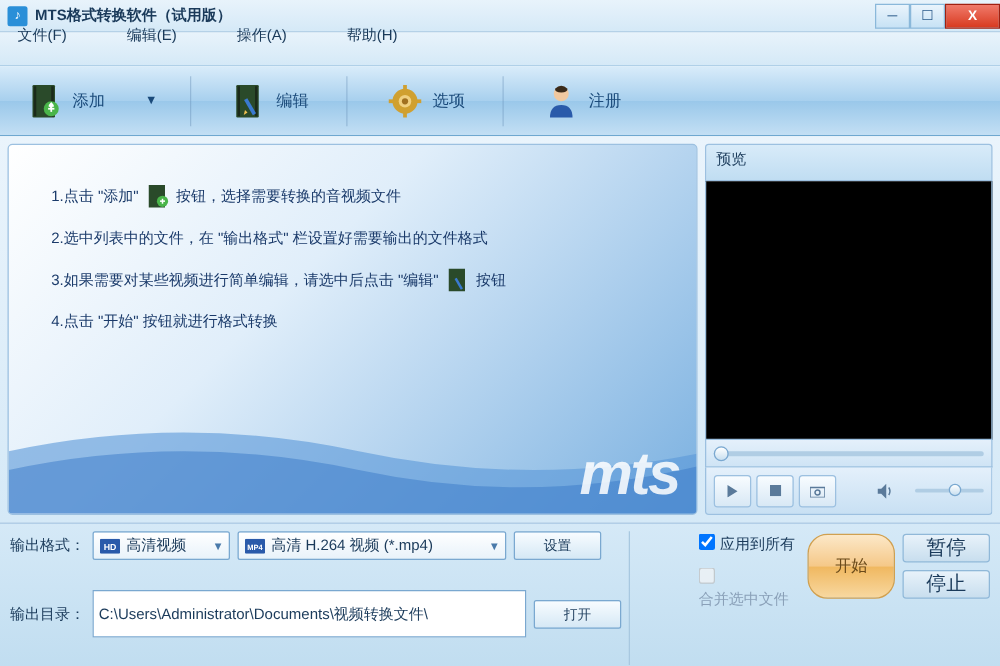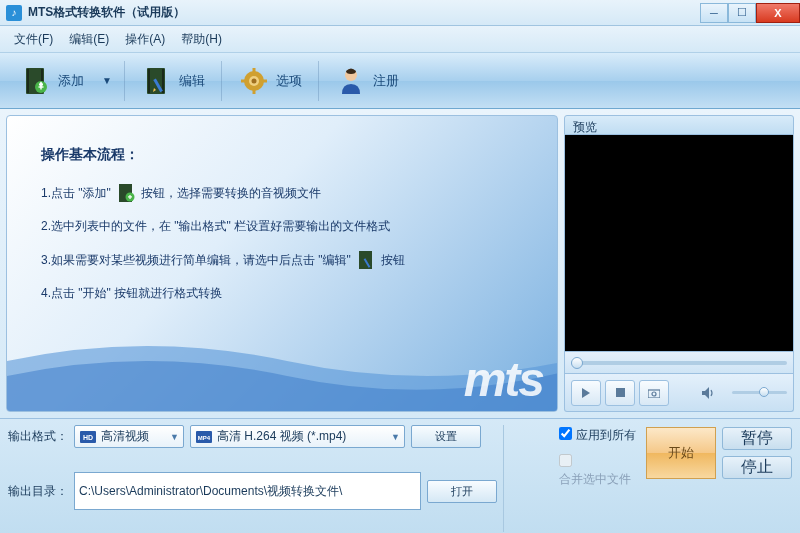--- a/index.html
+++ b/index.html
@@ -6,40 +6,40 @@
 body { width: 800px; height: 533px; overflow: hidden; background: #fff; }
 
 .titlebar { height: 26px; background: linear-gradient(#e8f3fb,#d5e9f7); display: flex; align-items: center; padding: 0 0 0 6px; border-bottom: 1px solid #a0c4e0; }
 .titlebar .app-icon { width: 16px; height: 16px; background: #2a8fd8; border-radius: 2px; margin-right: 6px; display:flex;align-items:center;justify-content:center;color:#fff;font-size:10px;font-weight:bold; }
 .titlebar .title { font-size: 12px; font-weight: bold; color: #1a3a5a; flex: 1; }
 .win-btns { display: flex; height: 20px; }
 .win-btn { width: 28px; height: 20px; display:flex;align-items:center;justify-content:center; font-size:11px; }
 .win-min,.win-max{ background:linear-gradient(#eaf4fc,#c7e2f5); border:1px solid #8ab8da; color:#2a5a8a;}
 .win-close{ width:44px; background:linear-gradient(#f07a6a,#d83a20); color:#fff; border:1px solid #a02010; font-weight:bold;}
 
-.menubar { height: 22px; background: linear-gradient(#e8f3fb,#d5e9f7); display: flex; align-items: center; padding: 13px 6px; font-size: 12px; border-bottom:1px solid #b0d0e8; }
+.menubar { height: 22px; background: linear-gradient(#e8f3fb,#d5e9f7); display: flex; align-items: flex-end; padding: 13px 6px; font-size: 12px; border-bottom:1px solid #b0d0e8;gap:32px; }
 .menubar .mitem { padding: 2px 8px; color:#1a3a5a; }
 
-.toolbar { height: 56px; background: linear-gradient(#d9ecfa,#a8d0ee 50%,#9ac8ea 51%,#c3dff4); display:flex; align-items:center; padding:0 10px; border-bottom:1px solid #6fa8d0; gap:2px;}
+.toolbar { height: 56px; background: linear-gradient(#d9ecfa,#a8d0ee 50%,#9ac8ea 51%,#c3dff4); display:flex; align-items:center; padding:0 10px; border-bottom:1px solid #6fa8d0; gap:16px;}
 .tbtn { display:flex; align-items:center; gap:6px; padding:4px 10px; font-size:13px; color:#1a4a7a; border-radius:3px; }
 .tbtn .ticon{ width:32px;height:32px; display:flex;align-items:center;justify-content:center; }
 .tsep{ width:1px; height:40px; background:rgba(100,140,180,0.4); margin:0 4px;}
 .dropdown-arrow{padding:0 6px;color:#1a4a7a;font-size:10px;}
 
 .content { height: 309px; display:flex; background:linear-gradient(#eaf4fc,#d5e9f7); }
 .main-panel { flex:1; position:relative; margin:6px 4px 6px 6px; background:linear-gradient(135deg,#fff 0%,#e0eefa 40%,#7ab0e0 100%); border:1px solid #9cc0e0; border-radius:4px; overflow:hidden;}
 .main-panel::after{content:"mts"; position:absolute; right:14px; bottom:4px; font-size:48px; font-weight:bold; color:rgba(255,255,255,0.85); font-style:italic; letter-spacing:-2px;}
 .wave{position:absolute;left:0;right:0;bottom:0;height:90px;}
 .guide { position:absolute; left:34px; top:30px; }
 .guide h3{ font-size:14px; color:#1a3a6a; margin-bottom:18px; font-weight:bold;}
 .guide .step{ font-size:12px; color:#1a3a6a; margin-bottom:14px; display:flex; align-items:center; gap:4px;}
 .step-icon{width:22px;height:22px;display:inline-flex;align-items:center;justify-content:center;vertical-align:middle;}
 
 .preview { width:230px; margin:6px 6px 6px 2px; display:flex; flex-direction:column; }
-.preview-header{ height:20px; background:linear-gradient(#d8ebf9,#c0ddf2); border:1px solid #9cc0e0; font-size:12px; color:#1a3a5a; padding:3px 8px; border-radius:3px 3px 0 0;}
+.preview-header{ height:30px; background:linear-gradient(#d8ebf9,#c0ddf2); border:1px solid #9cc0e0; font-size:12px; color:#1a3a5a; padding:3px 8px; border-radius:3px 3px 0 0;}
 .preview-screen{ flex:1; background:#000; border:1px solid #9cc0e0; border-top:none;}
 .preview-seek{ height:22px; background:linear-gradient(#e4f0fb,#cfe4f5); border:1px solid #9cc0e0; border-top:none; display:flex;align-items:center;padding:0 6px;}
 .seek-track{flex:1;height:4px;background:#b0cde4;border-radius:2px;position:relative;}
 .seek-thumb{position:absolute;left:0;top:-4px;width:12px;height:12px;background:linear-gradient(#fff,#c8dff0);border:1px solid #7aa8d0;border-radius:50%;}
 .preview-controls{ height:38px; background:linear-gradient(#e4f0fb,#c8e0f3); border:1px solid #9cc0e0; border-top:none; display:flex;align-items:center;padding:0 6px;gap:4px; border-radius:0 0 3px 3px;}
 .pbtn{width:30px;height:26px;background:linear-gradient(#f8fcff,#d8e8f5);border:1px solid #9cc0e0;border-radius:3px;display:flex;align-items:center;justify-content:center;color:#5a7a9a;font-size:11px;}
 .vol-slider{flex:1;display:flex;align-items:center;margin-left:4px;}
 .vol-track{flex:1;height:3px;background:#b0cde4;border-radius:2px;position:relative;}
 .vol-thumb{position:absolute;left:50%;top:-4px;width:10px;height:10px;background:linear-gradient(#fff,#c8dff0);border:1px solid #7aa8d0;border-radius:50%;}
 
@@ -50,21 +50,21 @@
 .combo{display:flex;align-items:center;background:linear-gradient(#fff,#e8f2fa);border:1px solid #7aa8d0;height:23px;font-size:12px;color:#1a3a5a;padding:0 4px;border-radius:2px;}
 .combo .cicon{width:18px;height:16px;margin-right:4px;display:flex;align-items:center;justify-content:center;}
 .combo .carrow{margin-left:auto;padding-left:6px;color:#4a7aaa;font-size:9px;}
 .textfield{flex:1;background:#fff;border:1px solid #7aa8d0;height:38px;font-size:12px;padding:0 4px;color:#1a3a5a;}
 .sbtn{height:23px;padding:0 23px;background:linear-gradient(#f8fcff,#d5e8f5);border:1px solid #7aa8d0;font-size:11px;color:#1a3a5a;border-radius:2px;}
 .bottom-mid{padding:2px 4px 0 8px;border-left:1px solid #a8c8e0;}
 .chk{display:flex;align-items:flex-start;gap:4px;font-size:12px;color:#1a3a5a;margin-bottom:10px;padding-left:47px;}
 .chk input{width:13px;height:13px;}
 .chk.disabled{color:#8aa0b8;flex-direction:column;}
 .bottom-right{display:flex;gap:6px;align-items:flex-start;padding-top:2px;}
-.bigbtn{width:70px;height:52px;background:linear-gradient(#fce8c8,#f5c888 50%,#f0b860 51%,#f8d8a0);border:1px solid #d0a050;border-radius:0;display:flex;align-items:center;justify-content:center;font-size:13px;color:#6a4a1a;}
+.bigbtn{width:70px;height:52px;background:linear-gradient(#fce8c8,#f5c888 50%,#f0b860 51%,#f8d8a0);border:1px solid #d0a050;border-radius:16px;display:flex;align-items:center;justify-content:center;font-size:13px;color:#6a4a1a;}
 .smallbtns{display:flex;flex-direction:column;gap:6px;}
 .smallbtn{width:70px;height:23px;background:linear-gradient(#e8f2fa,#c8deee);border:1px solid #90b8d8;border-radius:3px;font-size:16px;color:#1a3a5a;display:flex;align-items:center;justify-content:center;}
 
 svg{display:block;}
 </style>
 </head>
 <body>
 
 <div class="titlebar">
   <div class="app-icon">♪</div>
@@ -144,21 +144,20 @@
   </div>
 </div>
 
 <div class="content">
   <div class="main-panel">
     <svg class="wave" viewBox="0 0 560 90" preserveAspectRatio="none">
       <path d="M0 40 Q140 10 280 40 T560 40 L560 90 L0 90 Z" fill="#5a98d8" opacity="0.6"></path>
       <path d="M0 55 Q140 25 280 55 T560 50 L560 90 L0 90 Z" fill="#3a7ac8" opacity="0.5"></path>
     </svg>
     <div class="guide">
-      <h3>操作基本流程：</h3>
       <div class="step">
         <span>1.点击 "添加"</span>
         <span class="step-icon">
             <svg width="18" height="20">
               <rect x="2" y="1" width="13" height="18" fill="#2a4a2a"></rect>
               <circle cx="13" cy="14" r="4.5" fill="#4ab54a"></circle>
               <rect x="11" y="13.3" width="4" height="1.2" fill="#fff"></rect>
               <rect x="12.4" y="12" width="1.2" height="4" fill="#fff"></rect>
             </svg>
           </span>

